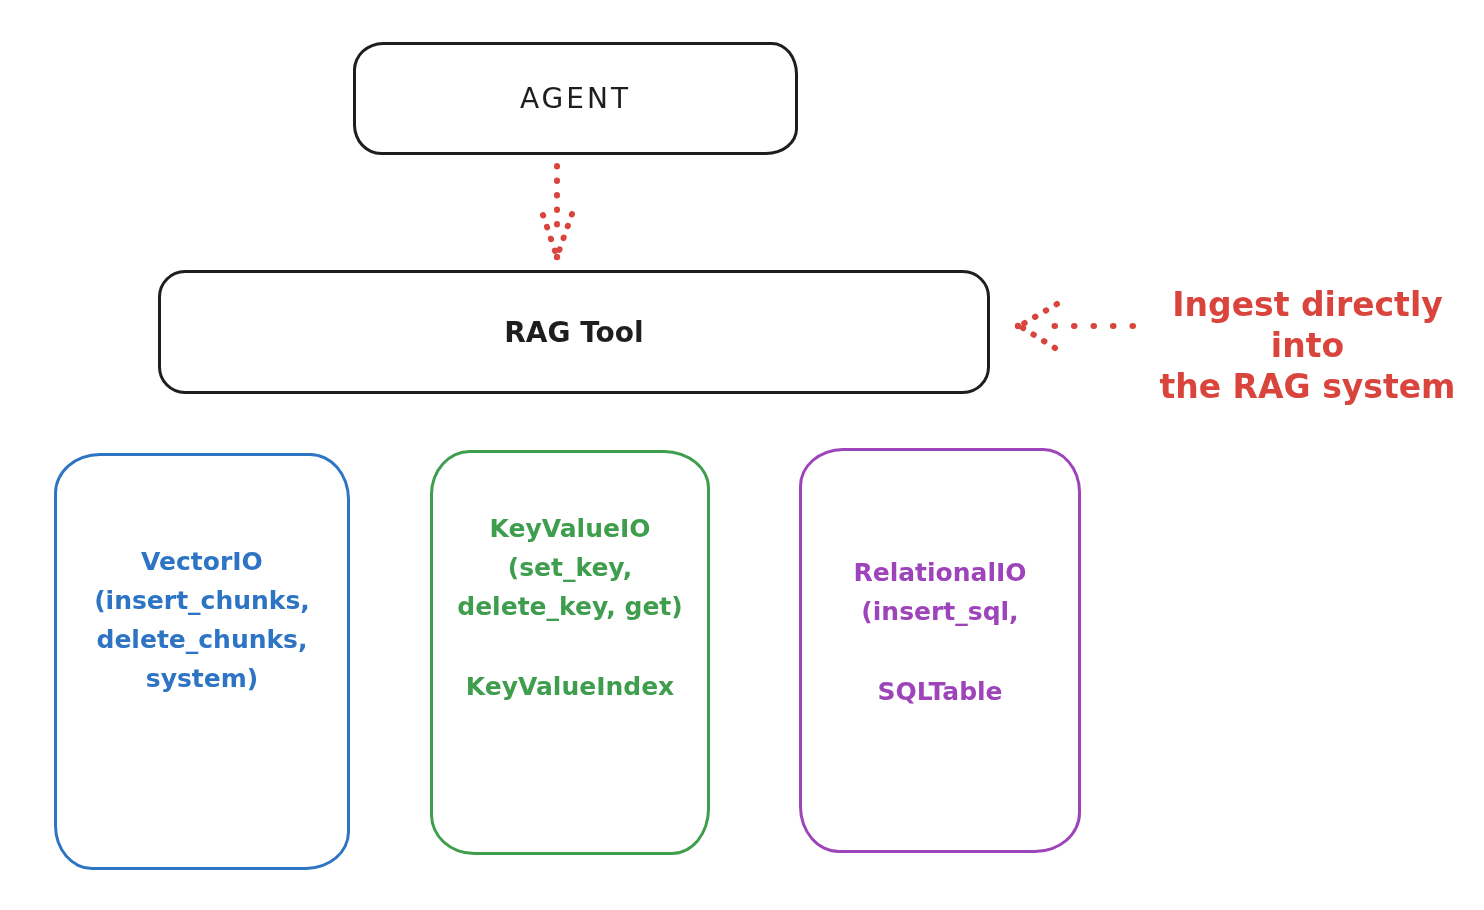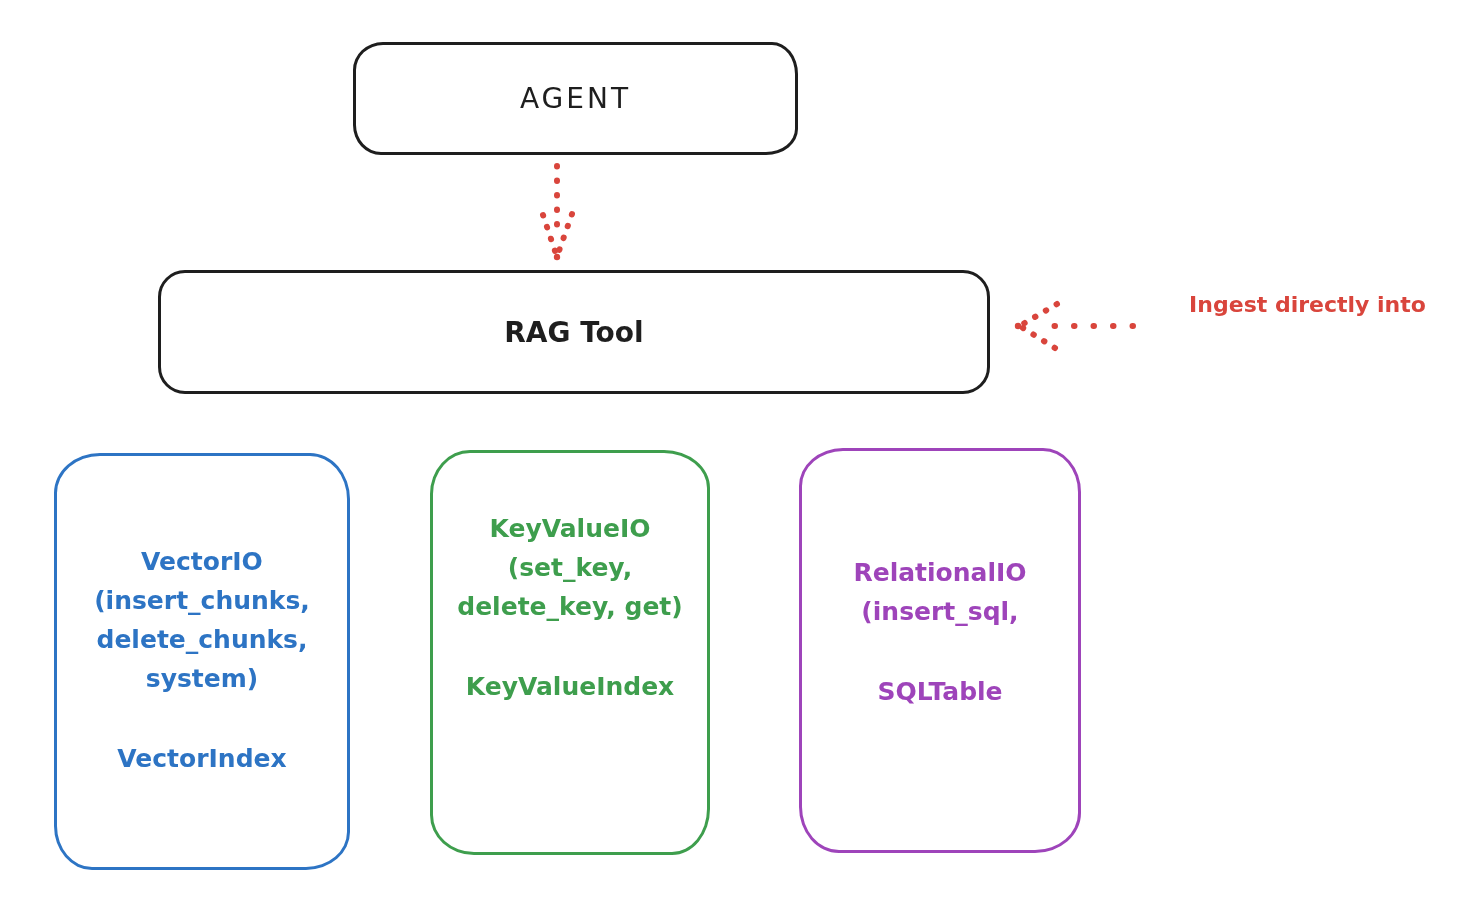--- a/index.html
+++ b/index.html
@@ -89,21 +89,21 @@
   }
   .index-label {
     margin-top: 41px;
   }
   .annotation {
     position: absolute;
     left: 1135px;
     top: 284px;
     width: 345px;
     text-align: center;
-    font-size: 22px;
+    font-size: 33px;
     font-weight: 700;
     line-height: 41px;
   }
   .arrow {
     position: absolute;
   }
   .arrow-down {
     left: 510px;
     top: 158px;
   }
@@ -138,30 +138,30 @@
     <g stroke="currentColor" stroke-width="6" stroke-linecap="round" fill="none">
       <line x1="128" y1="35" x2="42" y2="35" stroke-dasharray="0.5 19"></line>
       <line x1="52" y1="13" x2="18" y2="33" stroke-dasharray="0.5 12"></line>
       <line x1="50" y1="57" x2="18" y2="37" stroke-dasharray="0.5 12"></line>
       <circle cx="13" cy="35" r="3.2" fill="currentColor" stroke="none"></circle>
     </g>
   </svg>
 
   <div class="annotation" style="color: rgb(217, 69, 60);">
     <div>Ingest directly into</div>
+    <div>the RAG system</div>
   </div>
 
   <div class="storage-box storage-vector" style="border-color: rgb(45, 116, 196); color: rgb(45, 116, 196);">
     <div>
       <div>VectorIO</div>
       <div>(insert_chunks,</div>
       <div>delete_chunks,</div>
       <div>system)</div>
     </div>
-    <div class="index-label">VectorIndex</div>
   </div>
 
   <div class="storage-box storage-keyvalue" style="border-color: rgb(62, 158, 77); color: rgb(62, 158, 77);">
     <div>
       <div>KeyValueIO</div>
       <div>(set_key,</div>
       <div>delete_key, get)</div>
     </div>
     <div class="index-label">KeyValueIndex</div>
   </div>

